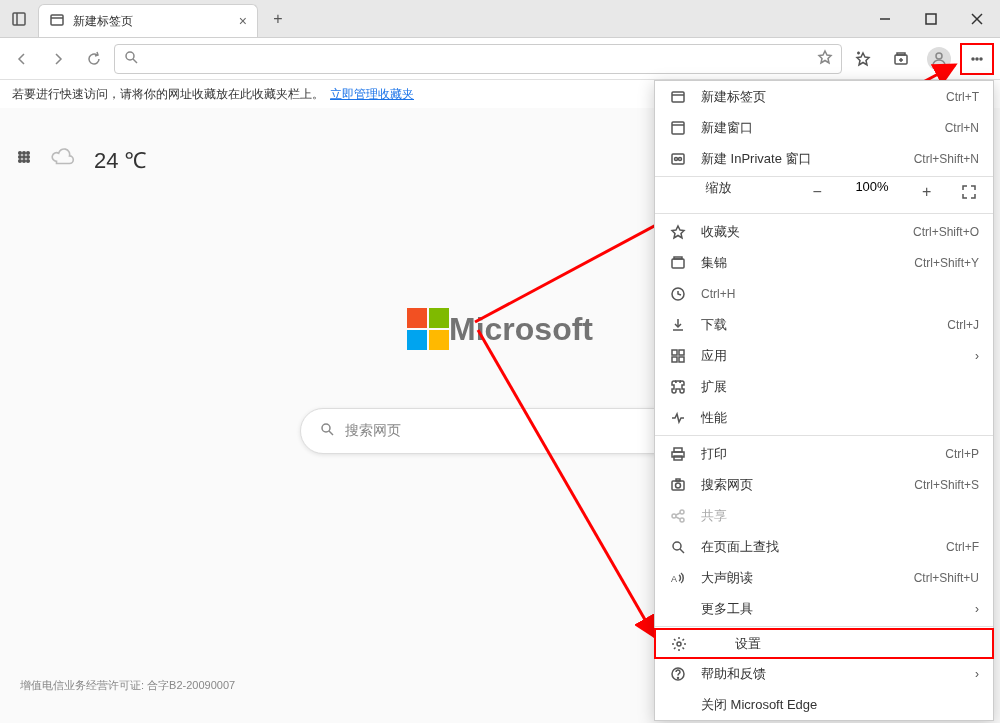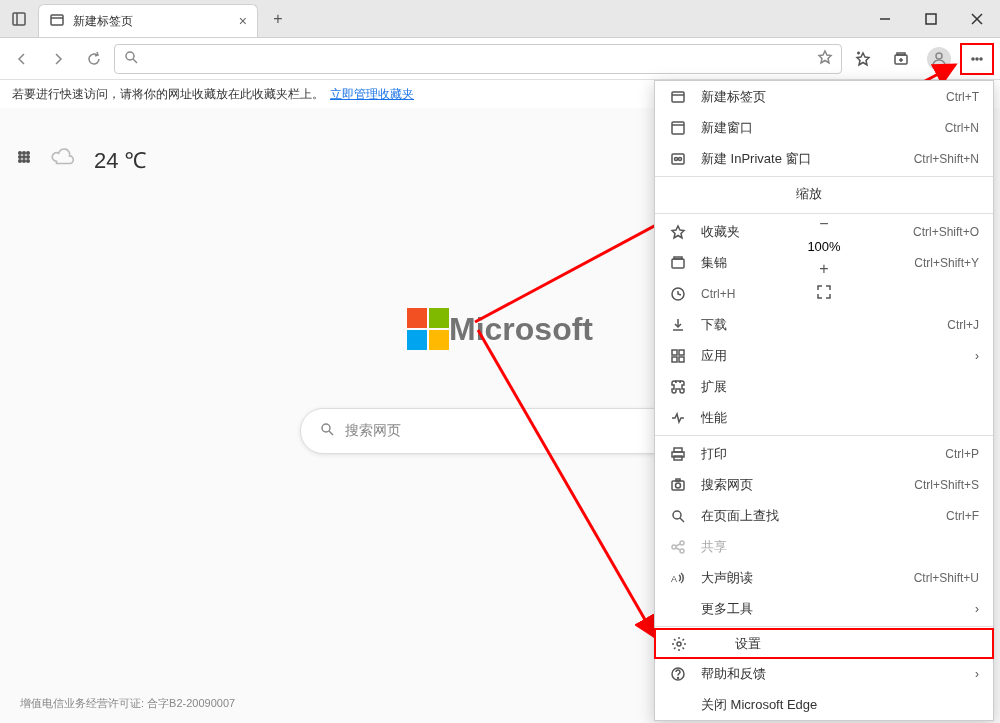--- a/index.html
+++ b/index.html
@@ -38,33 +38,33 @@
     .ms-sq-r { background: #f25022; }
     .ms-sq-g { background: #7fba00; }
     .ms-sq-b { background: #00a4ef; }
     .ms-sq-y { background: #ffb900; }
     .ms-text { font-size: 32px; font-weight: 600; color: #737373; }
     
     .search-box { position: absolute; top: 300px; left: 50%; transform: translateX(-50%); width: 400px; height: 46px; background: #fff; border: 1px solid #ddd; border-radius: 23px; display: flex; align-items: center; padding: 0 18px; gap: 10px; box-shadow: 0 1px 4px rgba(0,0,0,0.1); }
     .search-box-icon { color: #888; }
     .search-placeholder { color: #888; font-size: 14px; }
     
-    .footer-text { position: absolute; bottom: 12px; left: 20px; font-size: 11px; color: #888; }
+    .footer-text { position: absolute; bottom: 30px; left: 20px; font-size: 11px; color: #888; }
     .watermark { position: absolute; bottom: 6px; right: 12px; font-size: 11px; color: #888; }
     
     .dropdown-menu { position: absolute; top: 80px; right: 6px; width: 340px; background: #fff; border: 1px solid #ccc; box-shadow: 0 4px 16px rgba(0,0,0,0.2); z-index: 100; }
     .menu-item { display: flex; align-items: center; height: 31px; padding: 0 14px; gap: 14px; font-size: 13px; color: #333; }
     .menu-item.highlighted { border: 2px solid red; margin: -1px; gap: 47px; }
     .menu-item-disabled { color: #aaa; }
     .menu-icon { width: 18px; display: flex; align-items: center; justify-content: center; color: #555; font-size: 14px; }
     .menu-label { flex: 1; }
     .menu-shortcut { color: #666; font-size: 12px; }
     .menu-chevron { color: #555; font-size: 12px; }
     .menu-sep { height: 1px; background: #e0e0e0; margin: 2px 0; }
-    .zoom-row { display: flex; align-items: center; height: 32px; padding: 0 14px; gap: 6px; font-size: 13px; flex-direction: column; }
+    .zoom-row { display: flex; height: 32px; padding: 0 14px; gap: 23px; font-size: 13px; }
     .zoom-row .menu-icon { width: 18px; }
     .zoom-label { color: #333; flex: 0 0 auto; margin-right: 30px; }
     .zoom-btn { width: 26px; height: 26px; display: flex; align-items: center; justify-content: center; color: #555; font-size: 16px; }
     .zoom-val { min-width: 44px; text-align: center; }
     .zoom-spacer { flex: 1; }
     
     .annotation-arrows { position: absolute; top: 0; left: 0; pointer-events: none; z-index: 50; }
     
     svg.ico { width: 16px; height: 16px; stroke: currentColor; fill: none; stroke-width: 1.5; }
   </style>
@@ -356,41 +356,41 @@
     <span class="menu-icon">
         <svg class="ico" viewBox="0 0 16 16">
           <rect x="2" y="4" width="12" height="9" rx="1"></rect>
           <circle cx="8" cy="8.5" r="2.5"></circle>
           <rect x="6" y="2" width="4" height="2"></rect>
         </svg>
       </span>
     <span class="menu-label">搜索网页</span>
     <span class="menu-shortcut">Ctrl+Shift+S</span>
   </div>
-  <div class="menu-item">
-    <span class="menu-icon">
-        <svg class="ico" viewBox="0 0 16 16">
-          <circle cx="7" cy="7" r="4"></circle>
-          <line x1="10" y1="10" x2="14" y2="14"></line>
-        </svg>
-      </span>
-    <span class="menu-label">在页面上查找</span>
-    <span class="menu-shortcut">Ctrl+F</span>
-  </div>
   <div class="menu-item menu-item-disabled">
     <span class="menu-icon">
         <svg class="ico" viewBox="0 0 16 16" style="stroke:#bbb">
           <circle cx="4" cy="8" r="2"></circle>
           <circle cx="12" cy="4" r="2"></circle>
           <circle cx="12" cy="12" r="2"></circle>
           <line x1="6" y1="7" x2="10" y2="5"></line>
           <line x1="6" y1="9" x2="10" y2="11"></line>
         </svg>
       </span>
     <span class="menu-label">共享</span>
+  </div>
+  <div class="menu-item">
+    <span class="menu-icon">
+        <svg class="ico" viewBox="0 0 16 16">
+          <circle cx="7" cy="7" r="4"></circle>
+          <line x1="10" y1="10" x2="14" y2="14"></line>
+        </svg>
+      </span>
+    <span class="menu-label">在页面上查找</span>
+    <span class="menu-shortcut">Ctrl+F</span>
   </div>
   <div class="menu-item">
     <span class="menu-icon">
         <svg class="ico" viewBox="0 0 16 16">
           <text x="1" y="12" font-size="9" fill="currentColor" stroke="none">A</text>
           <path d="M9 5c2 1 2 5 0 6"></path>
           <path d="M11 3c3 2 3 8 0 10"></path>
         </svg>
       </span>
     <span class="menu-label">大声朗读</span>

